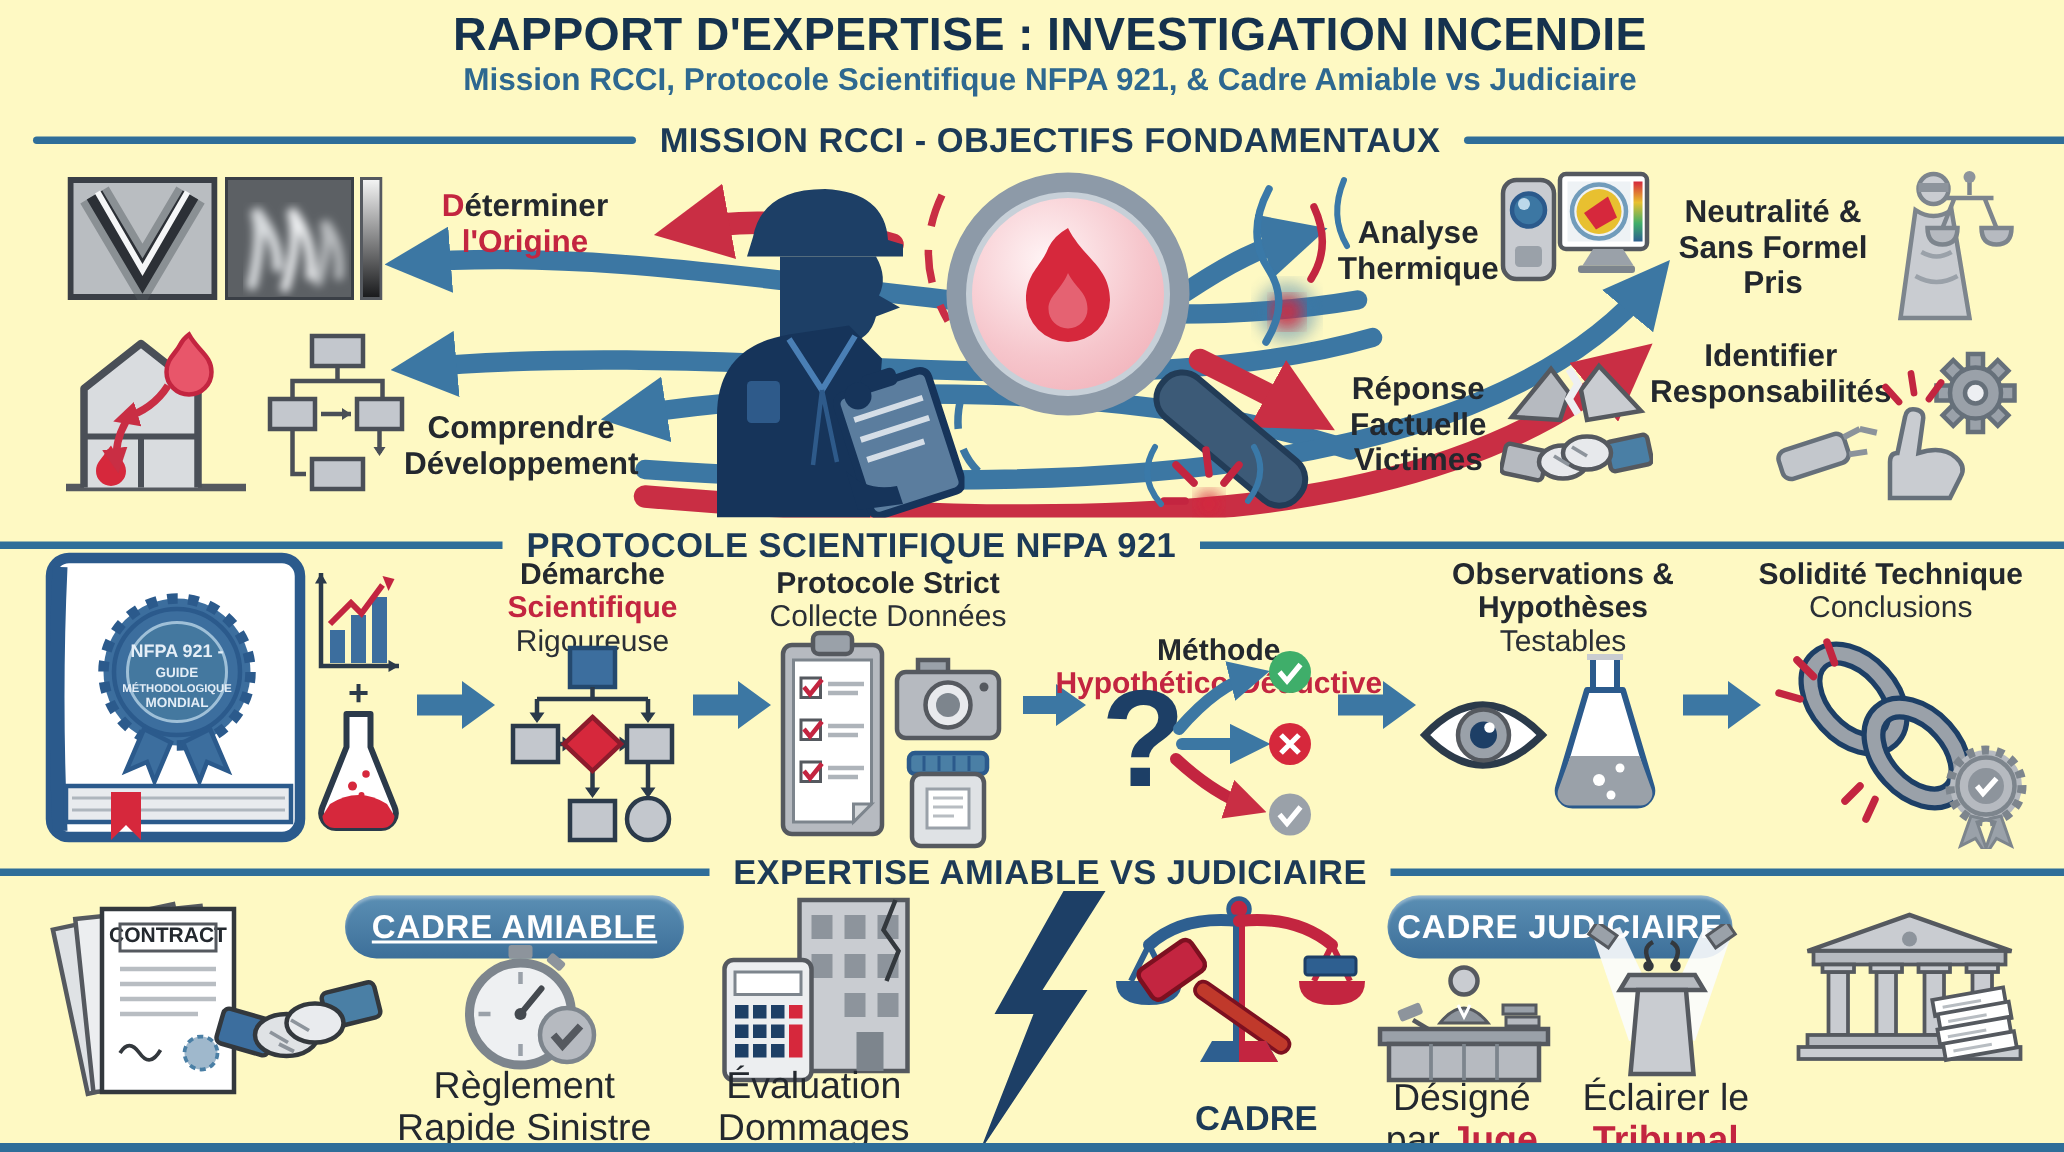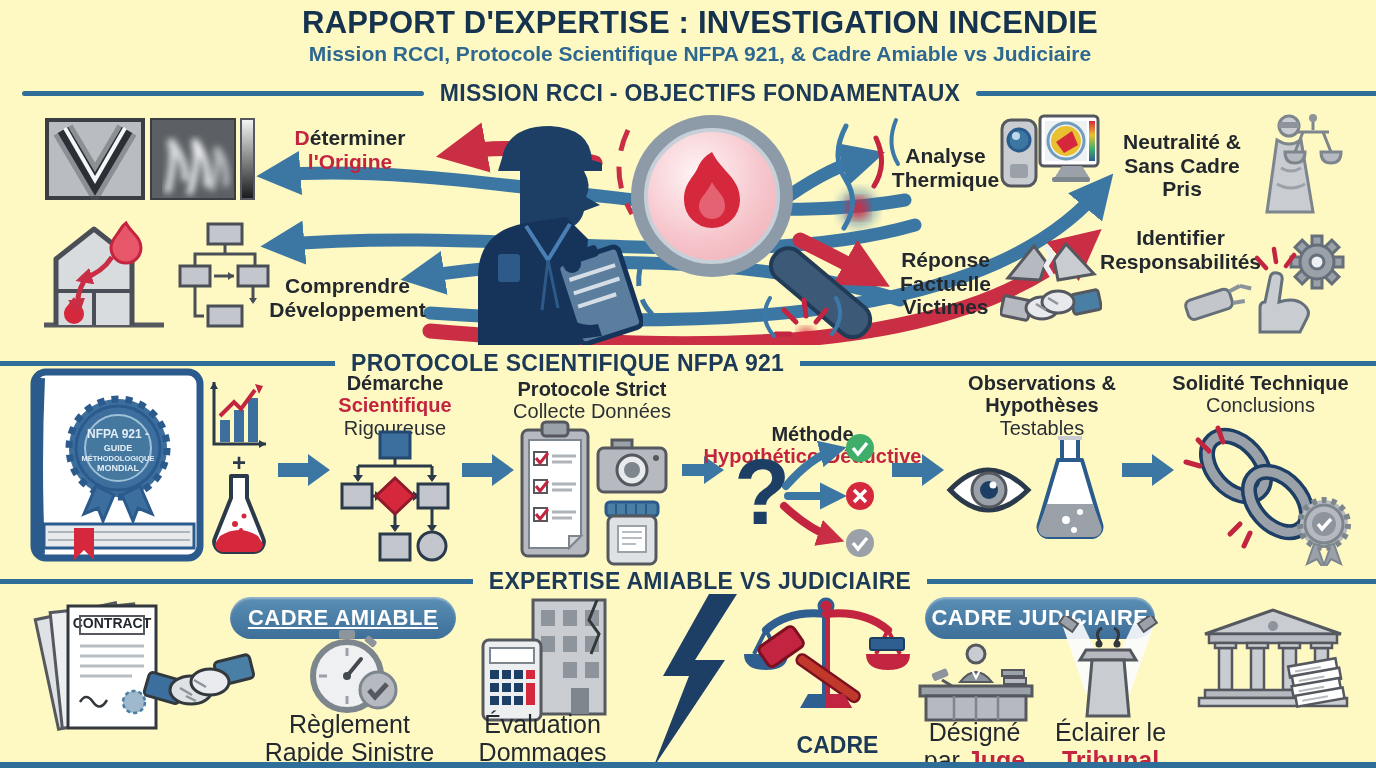--- a/index.html
+++ b/index.html
@@ -192,21 +192,21 @@
     <circle cx="66" cy="29" r="15" fill="#e8c030"></circle>
     <path d="M56 30 l16 -11 6 14 -14 8 z" fill="#d6283c"></path>
     <circle cx="66" cy="29" r="18" fill="none" stroke="#3c77a3" stroke-width="3" opacity=".7"></circle>
     <rect x="89" y="9" width="6" height="40" fill="url(#rb)"></rect>
     <path d="M62 54 l-7 11 h34 l-7 -11 z" fill="#9aa1a9"></path>
       <rect x="52" y="65" width="38" height="5" rx="2" fill="#7d858d"></rect>
   </svg>
 
   <div class="abs ctr lbl" style="left:1112px;top:130px;width:140px;">
     <span>Neutralité &amp;</span><br>
-    <span>Sans Cadre</span><br>
+    <span>Sans Formel</span><br>
     <span>Pris</span>
   </div>
 
   <svg class="abs" style="left:1247px;top:110px;" width="96" height="106">
     <g stroke="#7d858d" stroke-width="3" fill="#c9ccd1">
       <circle cx="42" cy="16" r="10"></circle>
       <path d="M30 30 q12 8 24 0 l12 72 H20 z"></path>
     </g>
     <rect x="32" y="12" width="20" height="6" fill="#8d949c"></rect>
     <g stroke="#7d858d" stroke-width="3" fill="none">

